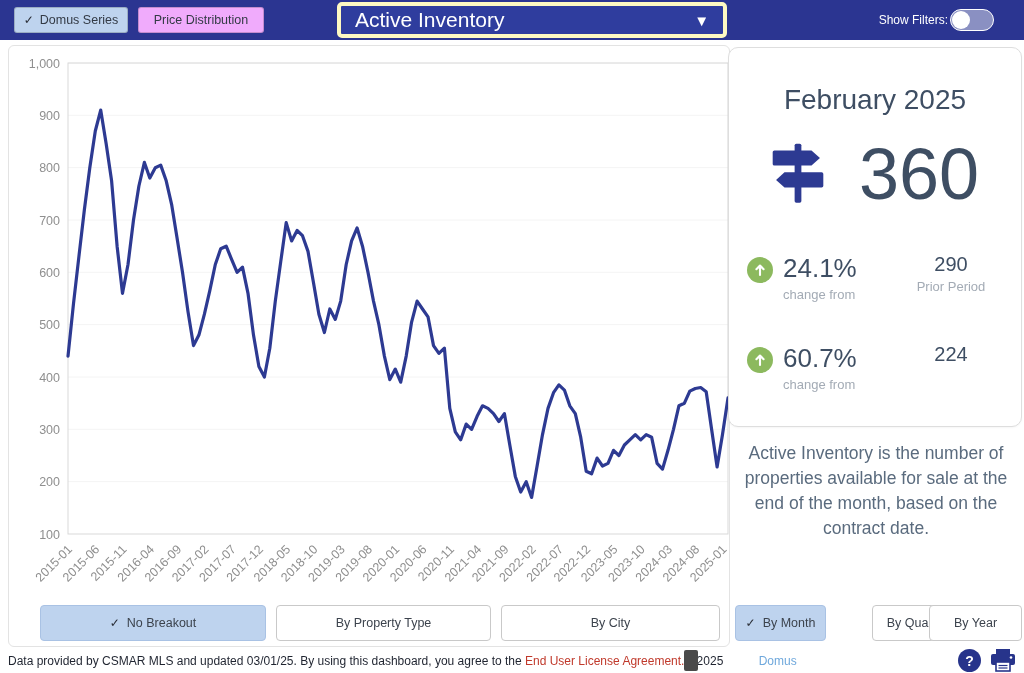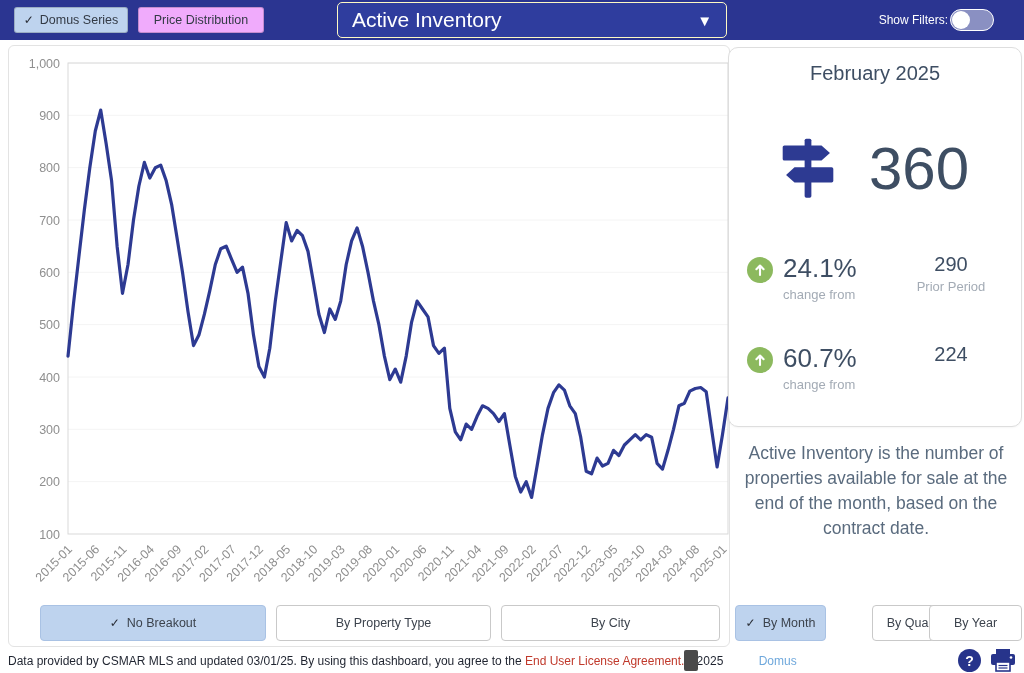--- a/index.html
+++ b/index.html
@@ -7,21 +7,21 @@
 
   
   .header-bar { position:absolute; left:0; top:0; width:1024px; height:40px; background:#2b3591; }
   .hdr-btn { position:absolute; top:7px; height:26px; border-radius:3px; font-size:12.5px; color:#333a45;
              display:flex; align-items:center; justify-content:center; gap:6px; cursor:pointer; border:1px solid rgba(0,0,0,0.18); }
   .hdr-btn.sel { background:#bed3ee; }
   .hdr-btn.unsel { background:#f0abfc; }
   #tab-ts { left:14px; width:114px; }
   #tab-pd { left:138px; width:126px; }
   .check { font-size:12px; color:#2b2f38; }
-  .metric-dd { position:absolute; left:337px; top:2px; width:390px; height:36px; background:#2f3d9e; border:1px solid #fef9c3;
+  .metric-dd { position:absolute; left:337px; top:2px; width:390px; height:36px; background:#2f3d9e; border:4px solid #fef9c3;
                border-radius:5px; color:#ffffff; font-size:21px; display:flex; align-items:center; padding:0 14px; cursor:pointer; }
   .metric-dd .chev { margin-left:auto; font-size:15px; color:#ffffff; }
   .show-filters { position:absolute; right:76px; top:0; height:40px; display:flex; align-items:center; color:#ffffff; font-size:12px; }
   .toggle { position:absolute; right:30px; top:9px; width:44px; height:22px; border-radius:11px;
             background:rgba(255,255,255,0.45); border:1.5px solid #ffffff; cursor:pointer; }
   .toggle .knob { position:absolute; left:1px; top:1px; width:18px; height:18px; border-radius:50%; background:#ffffff; }
 
   
   .chart-card { position:absolute; left:8px; top:45px; width:722px; height:602px; background:#ffffff;
                 border:1px solid #e3e3e3; border-radius:6px; }
@@ -35,24 +35,24 @@
   #btn-nobreak { left:40px; width:226px; }
   #btn-proptype { left:276px; width:215px; }
   #btn-city { left:501px; width:219px; }
   #btn-month { left:735px; width:91px; }
   #btn-quarter { left:872px; width:90px; }
   #btn-year { left:929px; width:93px; }
 
   
   .summary-card { position:absolute; left:728px; top:47px; width:294px; height:380px; background:#ffffff;
                   border:1px solid #dedede; border-radius:10px; box-shadow:0 1px 2px rgba(0,0,0,0.04); }
-  .summary-month { text-align:center; margin-top:14px; font-size:20px; color:#3e4e63; }
+  .summary-month { text-align:center; margin-top:36px; font-size:28px; color:#3e4e63; }
   .value-row { position:absolute; left:0; top:90px; width:100%; display:flex; align-items:center; justify-content:center; gap:34px; }
   .signpost { width:54px; height:62px; }
-  .summary-value { font-size:60px; color:#3e4e63; line-height:1; }
+  .summary-value { font-size:72px; color:#3e4e63; line-height:1; }
   .stat-row { position:absolute; left:18px; width:258px; display:flex; }
   #stat-row-0 { top:205px; }
   #stat-row-1 { top:295px; }
   .stat-left { display:flex; align-items:flex-start; gap:10px; width:150px; }
   .up-circle { width:26px; height:26px; border-radius:50%; background:#8cb95e; flex:0 0 auto; margin-top:4px;
                display:flex; align-items:center; justify-content:center; }
   .pct { font-size:26px; color:#3e4e63; }
   .small-cap { font-size:13px; color:#a3abb5; margin-top:3px; }
   .stat-right { width:108px; text-align:center; }
   .refval { font-size:20px; color:#3e4e63; }

